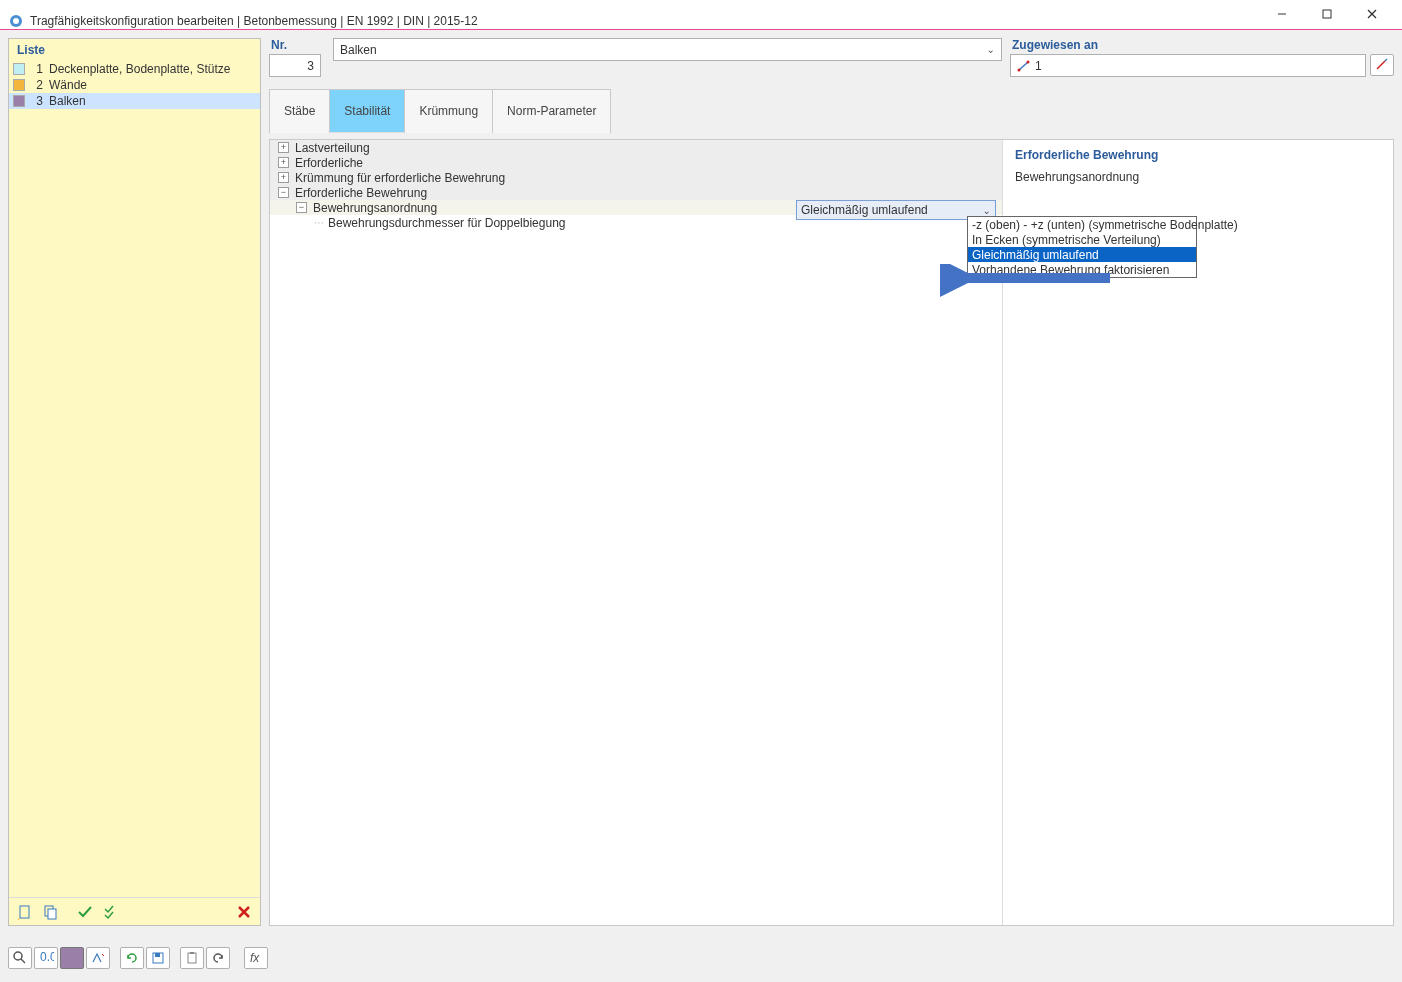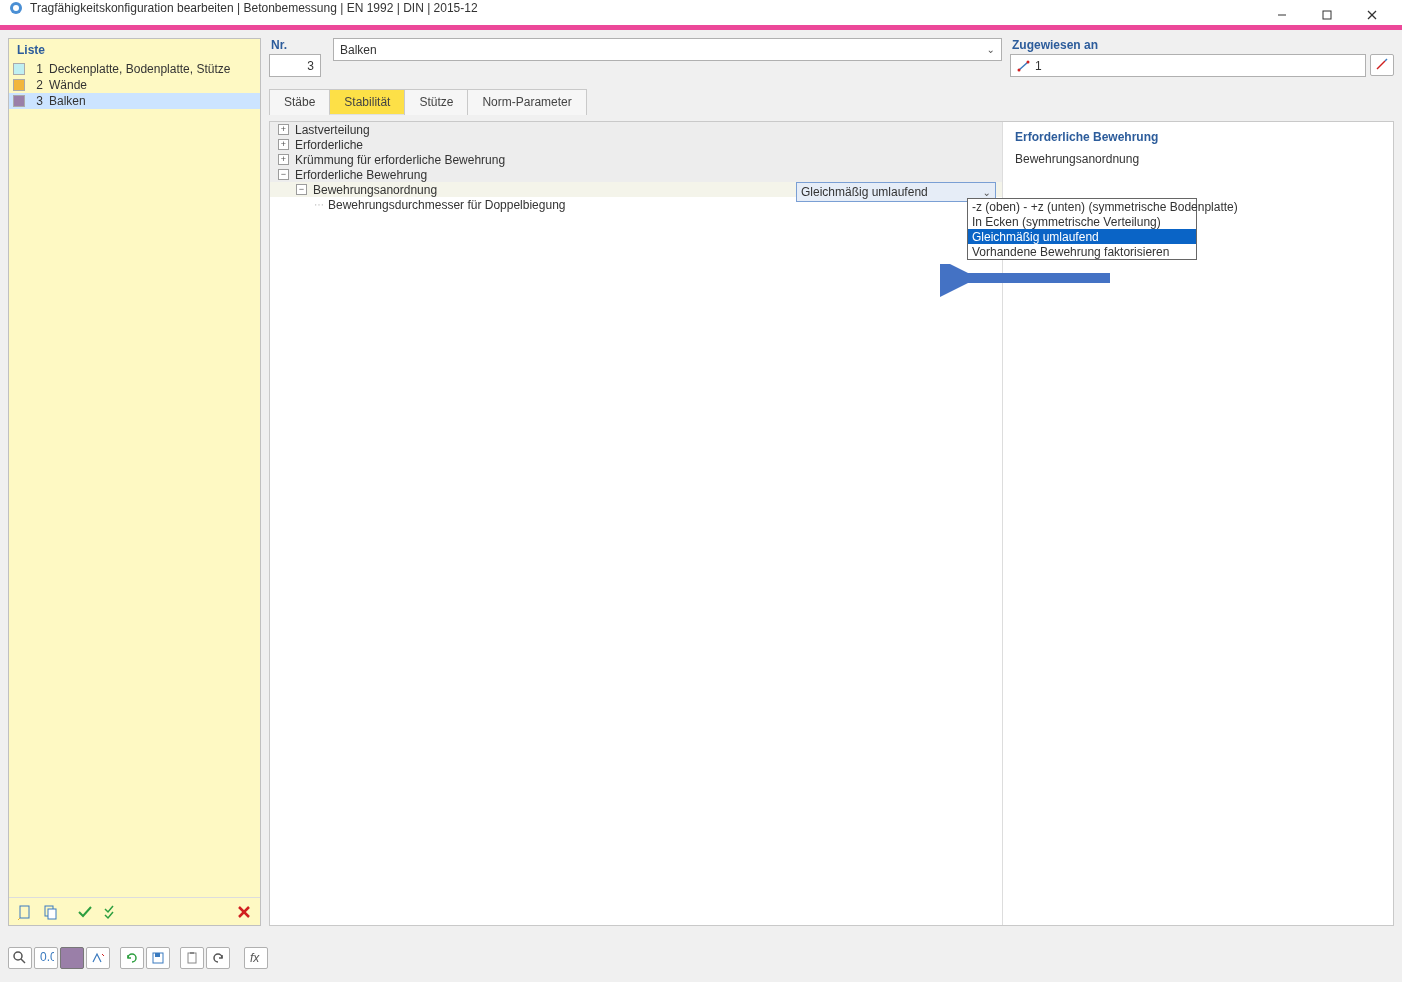--- a/index.html
+++ b/index.html
@@ -1,17 +1,17 @@
 <!DOCTYPE html>
 <html><head>
 <meta charset="utf-8">
 <style>
 *{box-sizing:border-box;margin:0;padding:0;font-family:"Segoe UI",Tahoma,sans-serif;font-size:12px}
 body{background:#fff;width:1402px;height:982px;overflow:hidden;position:relative}
-.titlebar{height:30px;background:#fff;border-bottom:5px solid #ec4899;display:flex;align-items:flex-start;padding:0 8px;justify-content:space-between}
+.titlebar{height:30px;background:#fff;border-bottom:1px solid #ec4899;display:flex;align-items:flex-end;padding:0 8px;justify-content:space-between}
 .titlebar-left{display:flex;align-items:center;gap:6px}
 .titlebar-title{color:#333;font-size:12px}
 .titlebar-controls{display:flex;align-items:center;gap:0}
 .tbc{width:45px;height:30px;display:flex;align-items:center;justify-content:center;cursor:pointer}
 .app-icon{width:16px;height:16px;display:inline-flex;align-items:center;justify-content:center}
 .content{position:absolute;top:30px;left:0;right:0;bottom:0;background:#f0f0f0;padding:8px}
 .main-split{display:flex;gap:8px;height:calc(100% - 48px)}
 .left-panel{width:253px;background:#fef9c3;border:1px solid #c0c0c0;display:flex;flex-direction:column}
 .panel-header{color:#2c5c9b;font-weight:600;padding:4px 8px;font-size:12px}
 .list-area{flex:1;overflow:auto}
@@ -29,22 +29,22 @@
 .top-fields{display:flex;gap:8px}
 .field-block{display:flex;flex-direction:column;gap:2px}
 .field-block .lbl{color:#2c5c9b;font-weight:600;padding-left:2px}
 .nr-input{width:52px;height:23px;border:1px solid #b0b0b0;background:#fff;text-align:right;padding:0 6px;color:#333}
 .name-select{height:23px;border:1px solid #b0b0b0;background:#fff;display:flex;align-items:center;justify-content:space-between;padding:0 6px;color:#333;cursor:pointer}
 .name-block{flex:1}
 .zugw-block{width:384px}
 .zugw-row{display:flex;gap:4px}
 .zugw-input{flex:1;height:23px;border:1px solid #b0b0b0;background:#fff;display:flex;align-items:center;padding:0 6px;gap:4px;color:#333}
 .tabs-row{display:flex;gap:0;margin-top:6px}
-.tab{padding:5px 14px;background:#fff;border:1px solid #c9c9c9;border-bottom:none;color:#444;cursor:pointer;margin-right:-1px}
-.tab.active{background:#fde047;border-bottom:1px solid #e0e0e0;border-top:1px solid #c9c9c9}
+.tab{padding:14px 14px;background:#fff;border:1px solid #c9c9c9;border-bottom:none;color:#444;cursor:pointer;margin-right:-1px}
+.tab.active{background:#7dd3fc;border-bottom:1px solid #e0e0e0;border-top:1px solid #c9c9c9}
 .tab:not(.active){background:#f6f6f6}
 .tab-body{flex:1;background:#fff;border:1px solid #c9c9c9;display:flex}
 .params-col{flex:1;display:flex;flex-direction:column;border-right:1px solid #ddd}
 .params-header{color:#2c5c9b;font-weight:600;padding:5px 10px;background:#fff;border-bottom:1px solid #eee}
 .tree{flex:1;overflow:visible;position:relative}
 .tree-row{height:15px;display:flex;align-items:center;padding-left:8px;color:#333;position:relative}
 .tree-row.lvl0{background:#ededed}
 .tree-row.lvl1{background:#f7f7f7;padding-left:26px}
 .tree-row.lvl1.selected{background:#f4f4ea}
 .tree-row.lvl2{background:#fff;padding-left:44px}
@@ -184,21 +184,21 @@
                   <path d="M11 4 L13 2" stroke="#3a7abf" stroke-width="1.5"></path>
                 </svg>
               </div>
           </div>
         </div>
       </div>
 
       <div class="tabs-row">
         <div class="tab">Stäbe</div>
         <div class="tab active">Stabilität</div>
-        <div class="tab">Stütze</div>
+        <div class="tab">Krümmung</div>
         <div class="tab">Norm-Parameter</div>
       </div>
 
       <div class="tab-body">
         <div class="params-col">
           <div class="tree">
             <div class="tree-row lvl0">
                 <span class="expander">+</span>
                 <span>Lastverteilung</span>
               </div>

